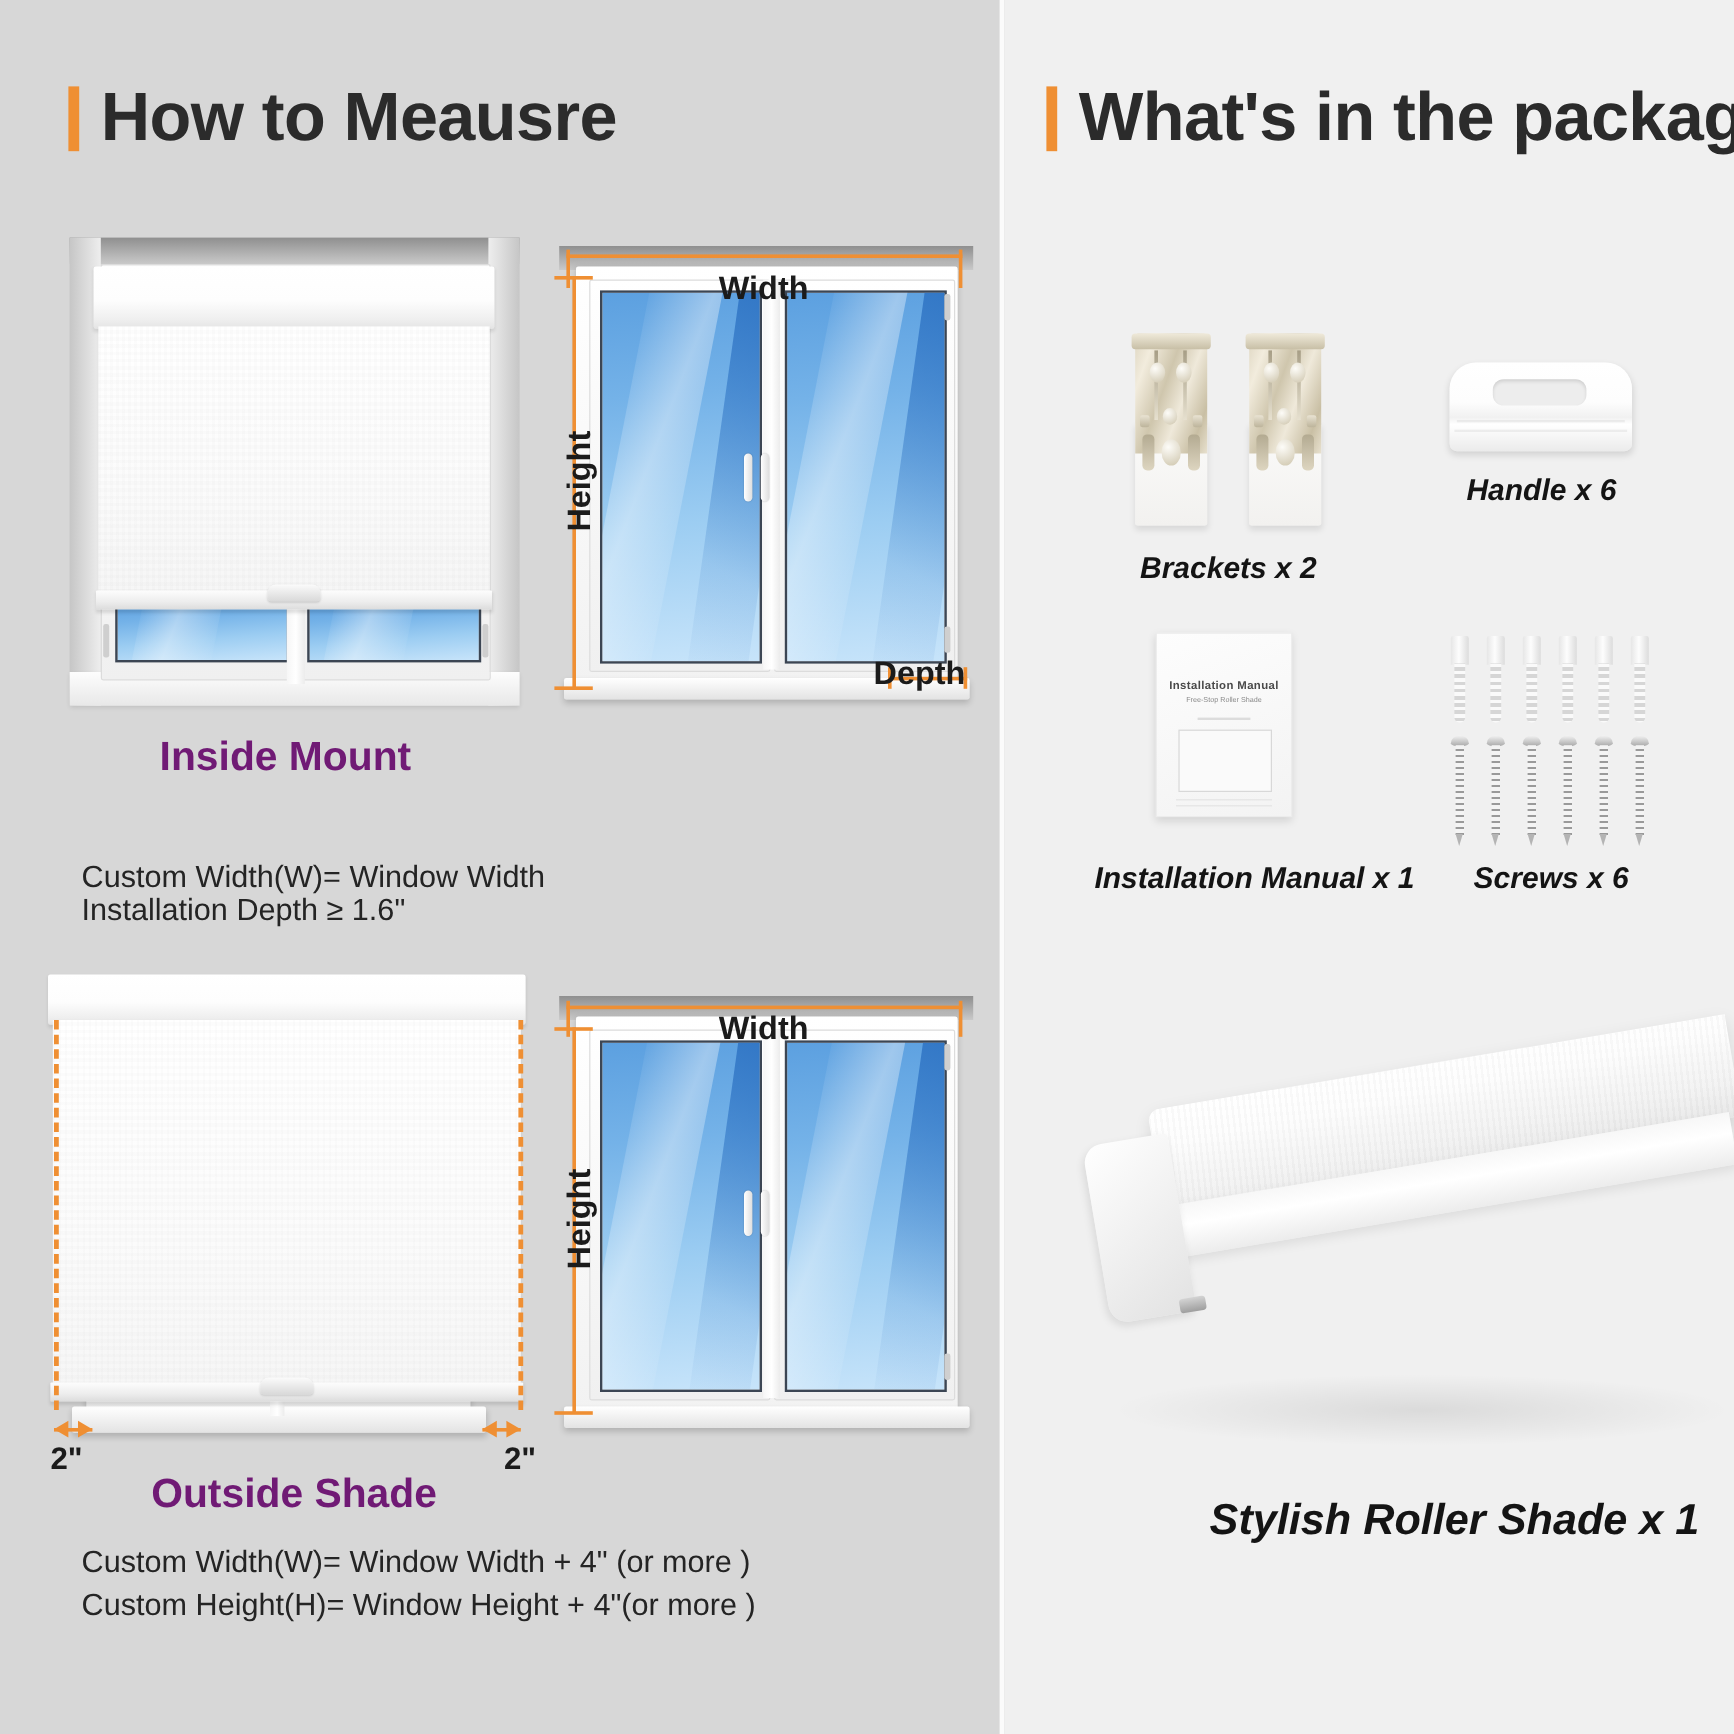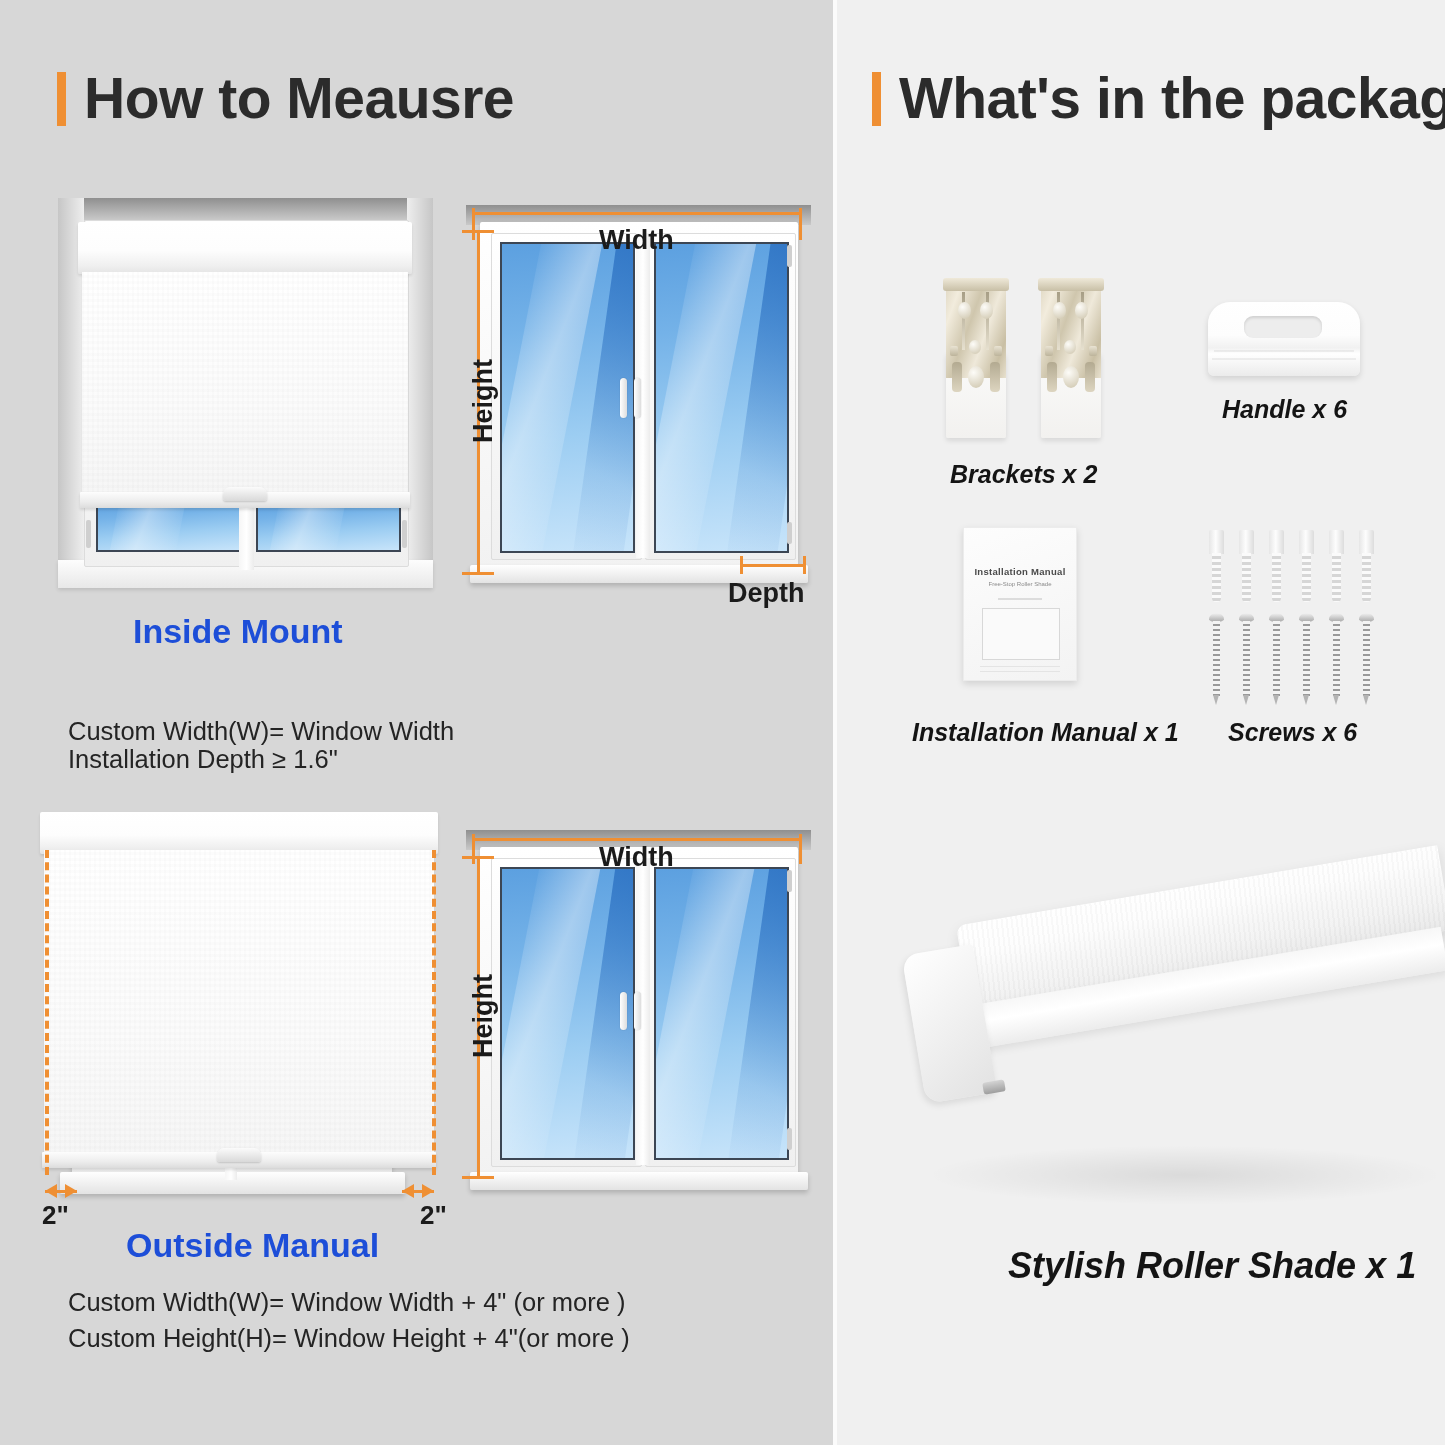--- a/index.html
+++ b/index.html
@@ -20,21 +20,21 @@
   .accent-bar{width:9px;height:54px;background:#ef8f33;flex:0 0 auto;}
   .heading-text{
     margin-left:18px;font-size:57px;font-weight:bold;color:#2b2b2b;
     letter-spacing:-0.5px;line-height:1;white-space:nowrap;
   }
   #h-left{left:57px;top:70px;}
   #h-right{left:872px;top:70px;}
 
   
   .mount-title{
-    position:absolute;font-size:34px;font-weight:bold;color:#1d4ed8;white-space:nowrap;
+    position:absolute;font-size:34px;font-weight:bold;color:#701a75;white-space:nowrap;
   }
   .mount-lines{position:absolute;color:#242424;font-size:25.5px;line-height:35.5px;white-space:nowrap;}
 
   
   .wallbox{position:absolute;background:linear-gradient(180deg,#f4f4f4,#e9e9e9);}
   .recess-top{position:absolute;background:linear-gradient(180deg,#8f8f8f,#c9c9c9);}
   .recess-side{position:absolute;background:linear-gradient(90deg,#c6c6c6,#eeeeee);}
 
   .shade-fabric{
     position:absolute;
@@ -237,21 +237,21 @@
     <div class="m-label" style="left:599px;top:225px;">Width</div>
 
     <div class="m-linev" style="left:477px;top:230px;height:345px;"></div>
     <div class="m-lineh" style="left:462px;top:230px;width:32px;"></div>
     <div class="m-lineh" style="left:462px;top:572px;width:32px;"></div>
     <div class="m-label vert" style="left:468px;top:443px;">Height</div>
 
     <div class="m-lineh" style="left:740px;top:564px;width:66px;"></div>
     <div class="m-linev" style="left:740px;top:556px;height:18px;"></div>
     <div class="m-linev" style="left:803px;top:556px;height:18px;"></div>
-    <div class="m-label" style="left:728px;top:578px;">Depth</div>
+    <div class="m-label" style="left:728px;top:546px;">Depth</div>
   </div>
 
   <div class="mount-title" style="left:133px;top:612px;">Inside Mount</div>
   <div class="mount-lines" style="left:68px;top:670px;margin-top:44px;">Custom Width(W)= Window Width</div>
   <div class="mount-lines" style="left:68px;top:742px;">Installation Depth ≥ 1.6"</div>
 
   <div>
 
     <div class="win-outer" style="left:72px;top:845px;width:320px;height:340px;background:linear-gradient(180deg,#fafafa,#efefef);"></div>
     <div class="win-sill" style="left:60px;top:1172px;width:345px;height:22px;"></div>
@@ -301,21 +301,21 @@
     <div class="m-linev" style="left:472px;top:834px;height:30px;"></div>
     <div class="m-linev" style="left:799px;top:834px;height:30px;"></div>
     <div class="m-label" style="left:599px;top:842px;">Width</div>
 
     <div class="m-linev" style="left:477px;top:856px;height:322px;"></div>
     <div class="m-lineh" style="left:462px;top:856px;width:32px;"></div>
     <div class="m-lineh" style="left:462px;top:1176px;width:32px;"></div>
     <div class="m-label vert" style="left:468px;top:1058px;">Height</div>
   </div>
 
-  <div class="mount-title" style="left:126px;top:1226px;">Outside Manual</div>
+  <div class="mount-title" style="left:126px;top:1226px;">Outside Shade</div>
   <div class="mount-lines" style="left:68px;top:1285px;">Custom Width(W)= Window Width + 4" (or more )</div>
   <div class="mount-lines" style="left:68px;top:1321px;">Custom Height(H)= Window Height + 4"(or more )</div>
 
   <div>
     <div class="bracket" style="left:940px;top:278px;">
       <div class="bk-base"></div>
       <div class="bk-metal"></div>
       <div class="bk-top"></div>
       <div class="bk-rib" style="left:22px;top:14px;height:58px;"></div>
       <div class="bk-rib" style="left:46px;top:14px;height:58px;"></div>

